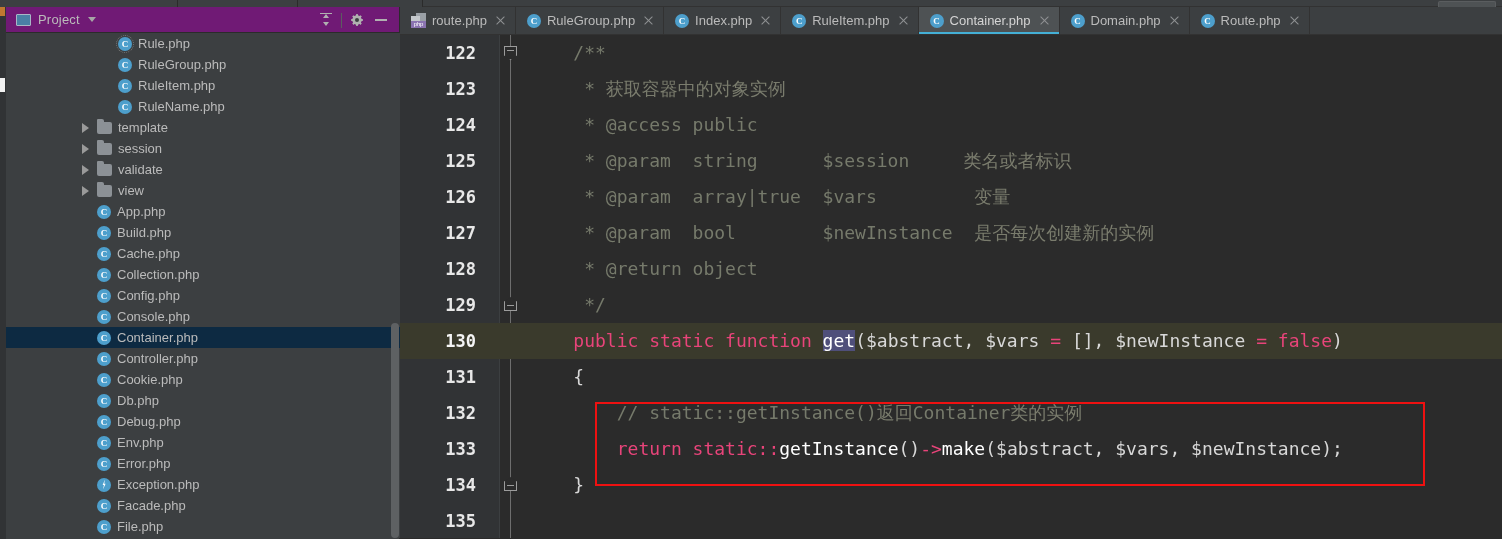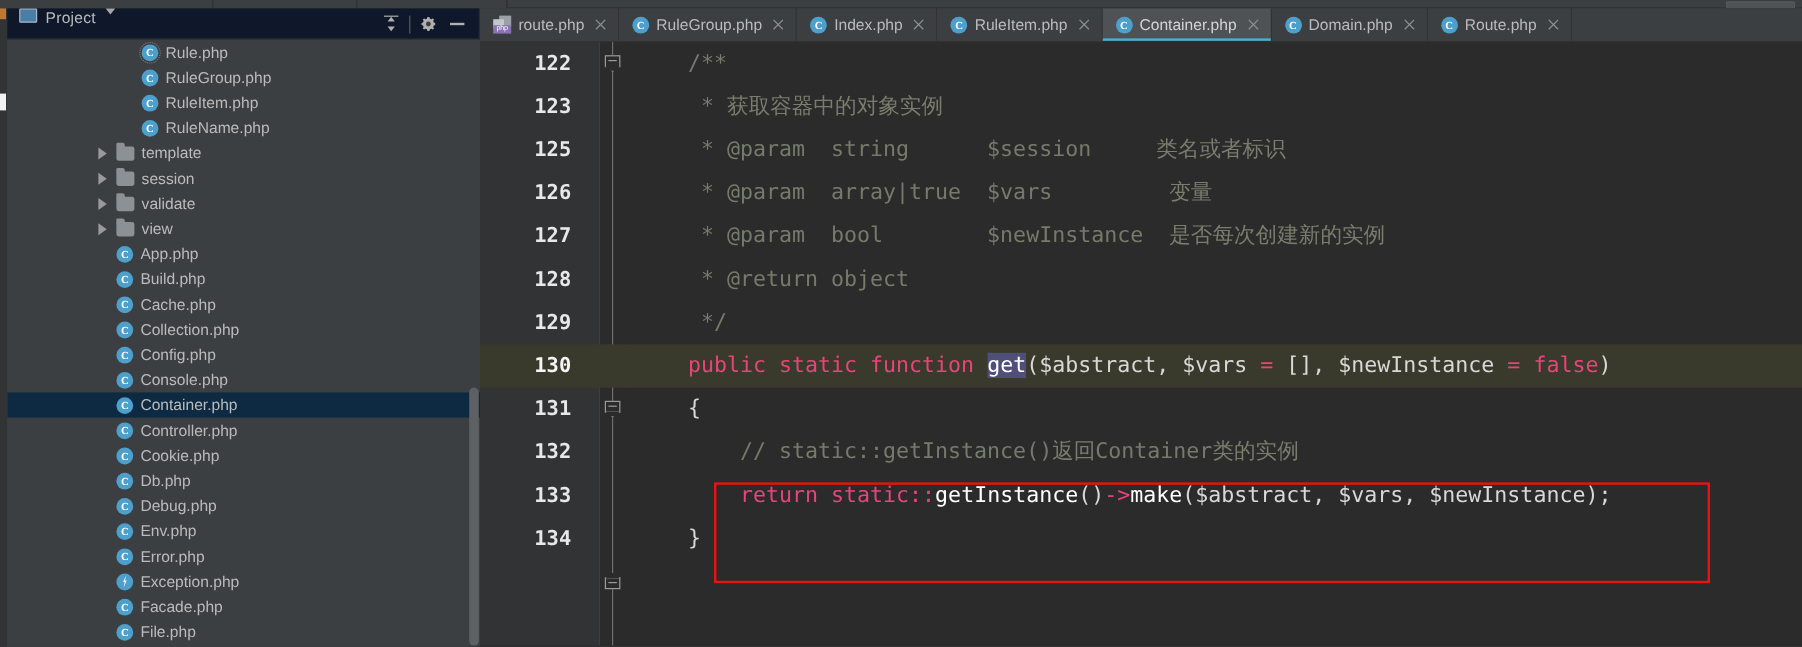--- a/index.html
+++ b/index.html
@@ -50,22 +50,22 @@
   
   .project-panel {
     position: absolute; left: 6px; top: 7px;
     width: 394px; height: 532px;
     background: #3c3f41;
     border-right: 1px solid #2b2b2b;
   }
   .panel-header {
     position: relative;
     height: 26px; width: 100%;
-    background: #0f172a;
-    display: flex; align-items: flex-start;
+    background: #701a75;
+    display: flex; align-items: center;
     border-bottom: 1px solid #2b2b2b;
   }
   .panel-header .pj-icon {
     margin-left: 10px;
     width: 15px; height: 12px;
     border: 1.5px solid #a9b7c6;
     border-radius: 1px;
     background: #4a7fa5;
     flex: none;
   }
@@ -630,20 +630,24 @@
       <div class="code-lines" id="code-lines">
           <div class="line">
             <span class="lineno">122</span>
             <span class="code-text"><span class="cmt">    /**</span></span>
           </div>
           <div class="line">
             <span class="lineno">123</span>
             <span class="code-text"><span class="cmt">     * </span><span class="cmt-zh">获取容器中的对象实例</span></span>
           </div>
           <div class="line">
+            <span class="lineno">124</span>
+            <span class="code-text"><span class="cmt">     * @access public</span></span>
+          </div>
+          <div class="line">
             <span class="lineno">125</span>
             <span class="code-text"><span class="cmt">     * @param  string      $session     </span><span class="cmt-zh">类名或者标识</span></span>
           </div>
           <div class="line">
             <span class="lineno">126</span>
             <span class="code-text"><span class="cmt">     * @param  array|true  $vars         </span><span class="cmt-zh">变量</span></span>
           </div>
           <div class="line">
             <span class="lineno">127</span>
             <span class="code-text"><span class="cmt">     * @param  bool        $newInstance  </span><span class="cmt-zh">是否每次创建新的实例</span></span>
@@ -669,18 +673,22 @@
             <span class="code-text"><span class="cmt">        // static::getInstance()</span><span class="cmt-zh">返回</span><span class="cmt">Container</span><span class="cmt-zh">类的实例</span></span>
           </div>
           <div class="line">
             <span class="lineno">133</span>
             <span class="code-text"><span class="op">        </span><span class="kw">return static::</span><span class="fn">getInstance</span><span class="id">()</span><span class="kw">-&gt;</span><span class="fn">make</span><span class="id">($abstract, $vars, $newInstance);</span></span>
           </div>
           <div class="line">
             <span class="lineno">134</span>
             <span class="code-text"><span class="id">    }</span></span>
           </div>
+          <div class="line">
+            <span class="lineno">135</span>
+            <span class="code-text"><span class="id"></span></span>
+          </div>
         </div>
       <div class="redbox" id="redbox" style="left: 195px; top: 367px; width: 830px; height: 84px; border-color: rgb(238, 17, 17);"></div>
     </div>
   </div>
 
 </div>
 
 </body></html>

